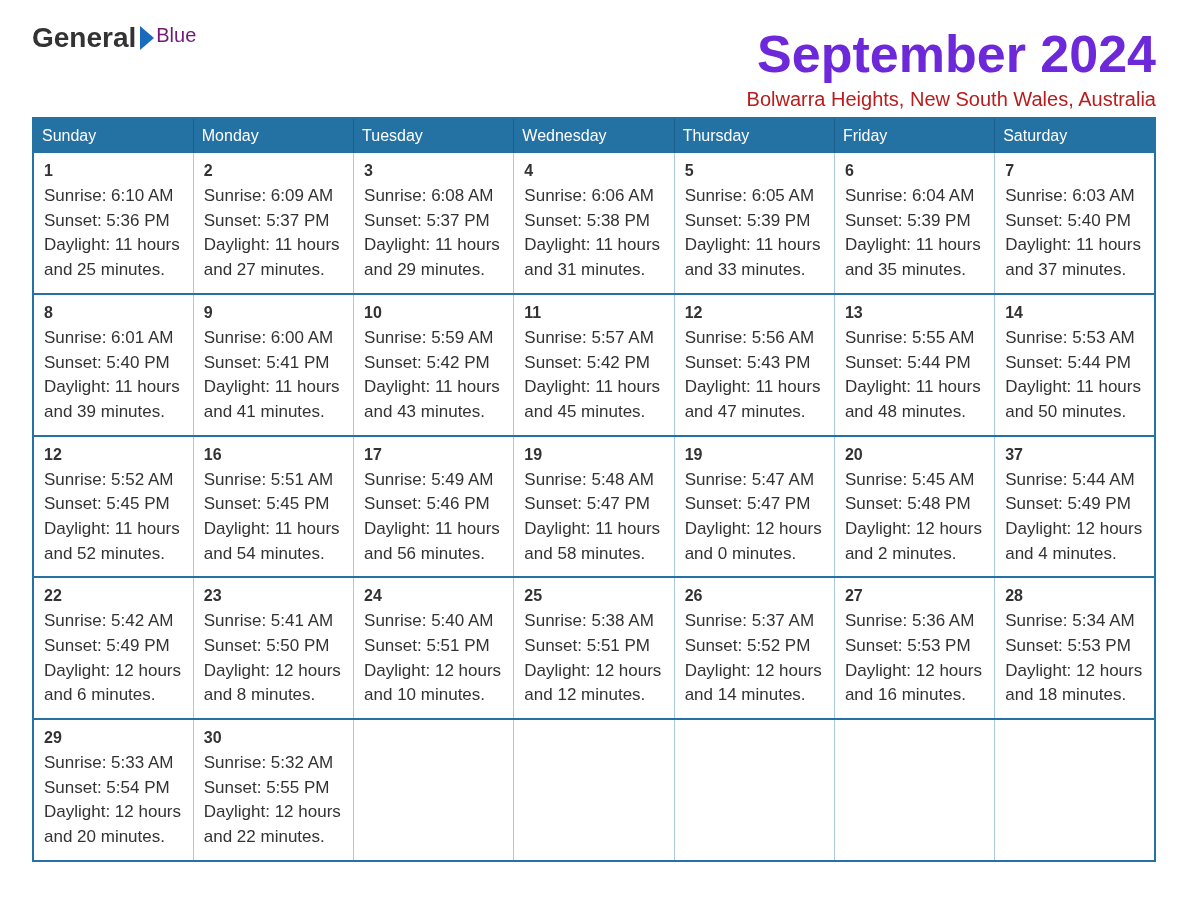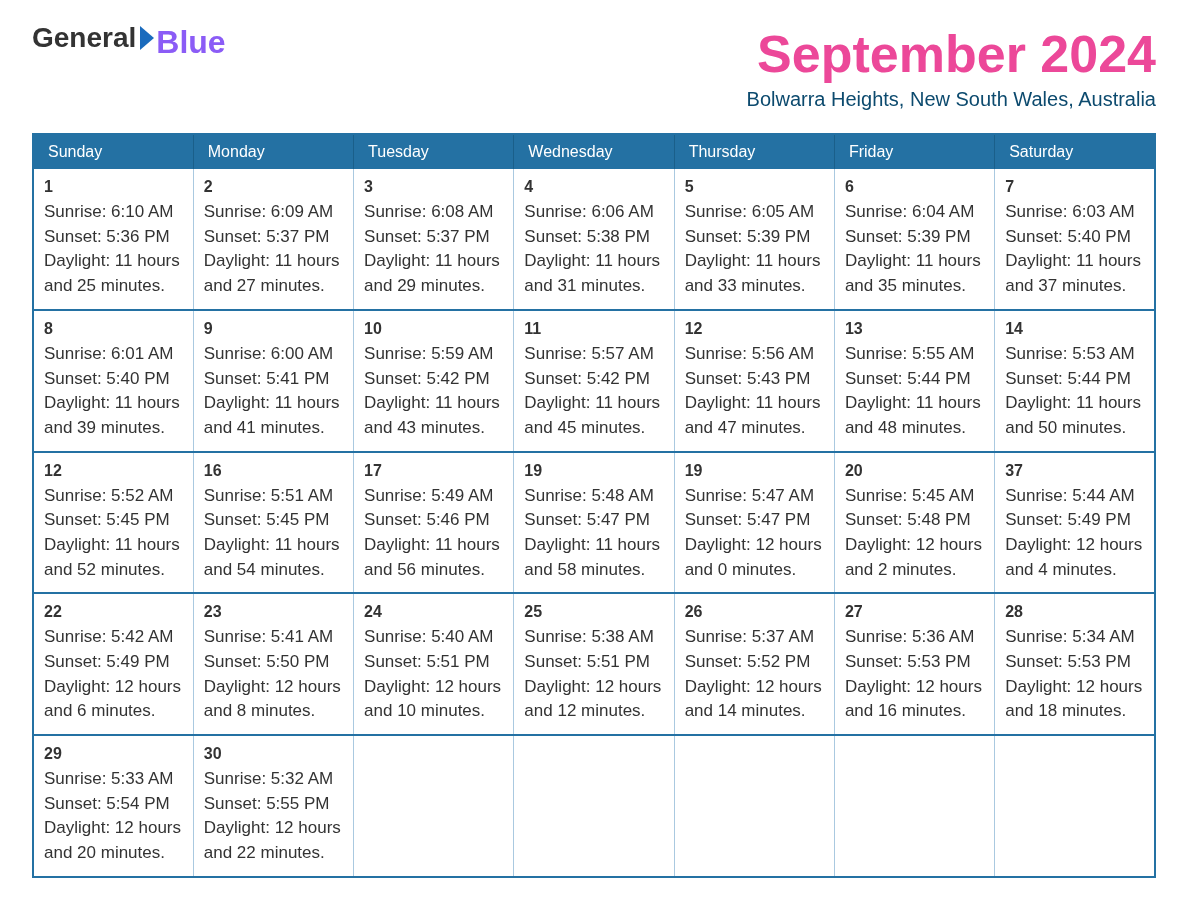--- a/index.html
+++ b/index.html
@@ -37,50 +37,50 @@
       display: inline-block;
       width: 0;
       height: 0;
       border-left: 14px solid #1a6bbd;
       border-top: 12px solid transparent;
       border-bottom: 12px solid transparent;
       margin-left: 4px;
       margin-right: 2px;
     }
     .logo-blue-text {
-      color: #8b5cf6;
-      font-size: 32px;
-      font-weight: bold;
+      color: #701a75;
+      font-size: 20px;
+      font-weight: normal;
     }
     .month-title {
       font-size: 52px;
       font-weight: bold;
-      color: #ec4899;
+      color: #6d28d9;
     }
     .location-title {
       font-size: 20px;
-      color: #0c4a6e;
+      color: #b91c1c;
       text-align: right;
       margin-top: 4px;
-      margin-bottom: 16px;
+      margin-bottom: 0;
     }
     .right-header {
       text-align: right;
     }
     .calendar {
       width: 100%;
       border-collapse: collapse;
       border: 2px solid #2471a3;
     }
     .calendar th {
       background-color: #2471a3;
       color: #fff;
       font-size: 16px;
       font-weight: normal;
-      padding: 8px 14px;
+      padding: 8px 8px;
       text-align: left;
       border-right: 1px solid #1a5f8a;
     }
     .calendar th:last-child {
       border-right: none;
     }
     .calendar td {
       vertical-align: top;
       padding: 6px 10px 10px 10px;
       border-right: 1px solid #aac9e0;

